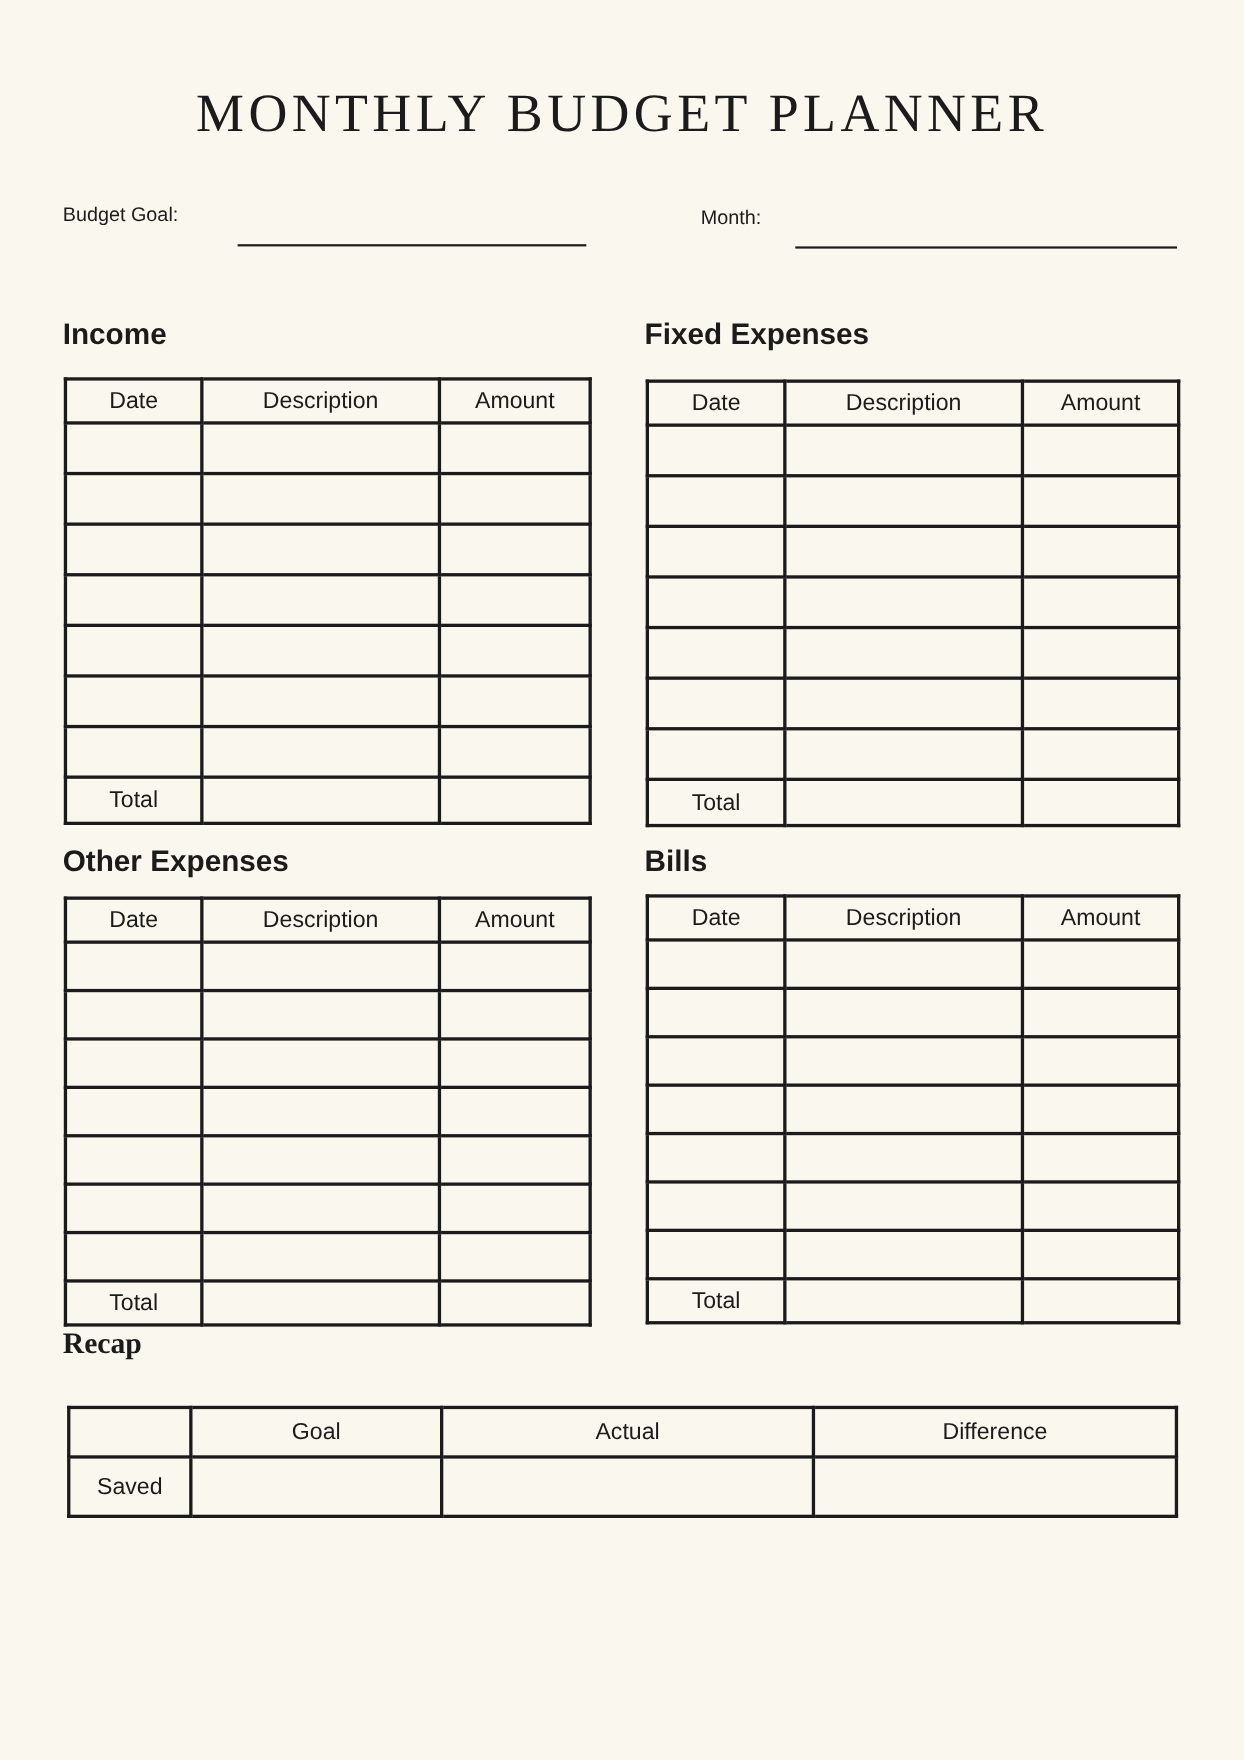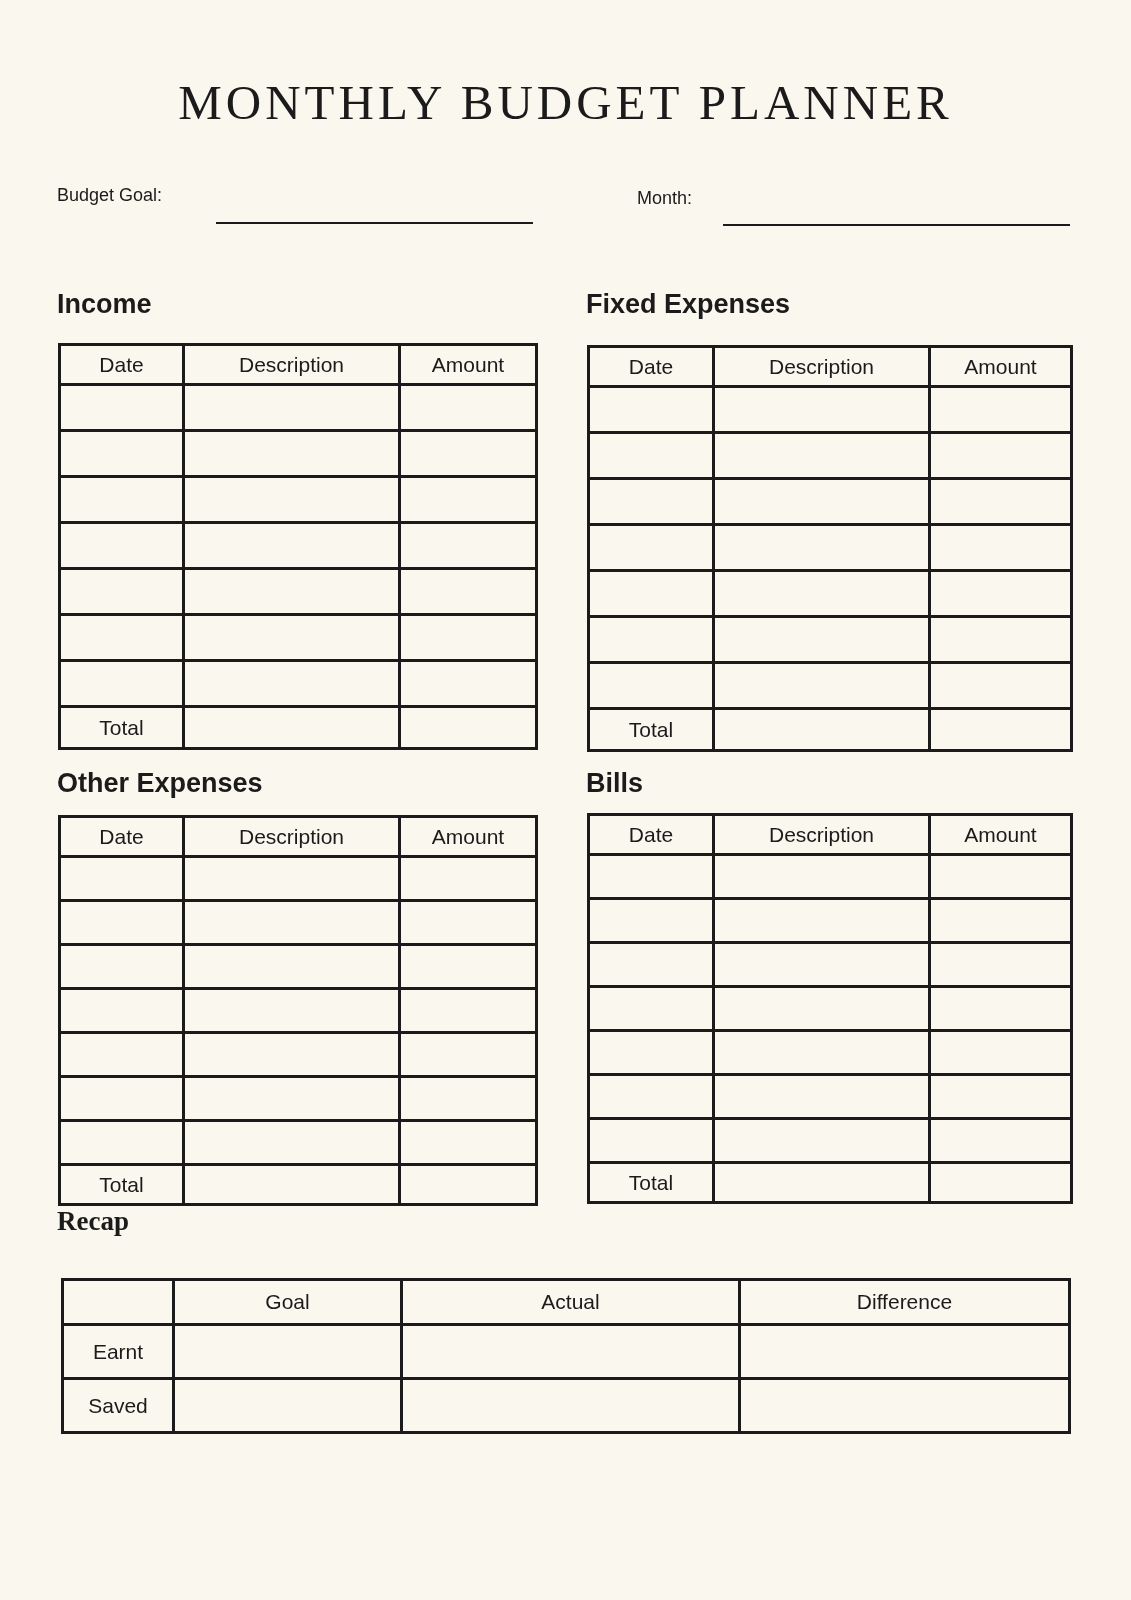--- a/index.html
+++ b/index.html
@@ -347,26 +347,20 @@
     <thead>
       <tr>
         <th></th>
         <th>Goal</th>
         <th>Actual</th>
         <th>Difference</th>
       </tr>
     </thead>
     <tbody>
       <tr>
-        <th>Earnt</th>
-        <td></td>
-        <td></td>
-        <td></td>
-      </tr>
-      <tr>
         <th>Saved</th>
         <td></td>
         <td></td>
         <td></td>
       </tr>
     </tbody>
   </table>
 
 </div>
 

